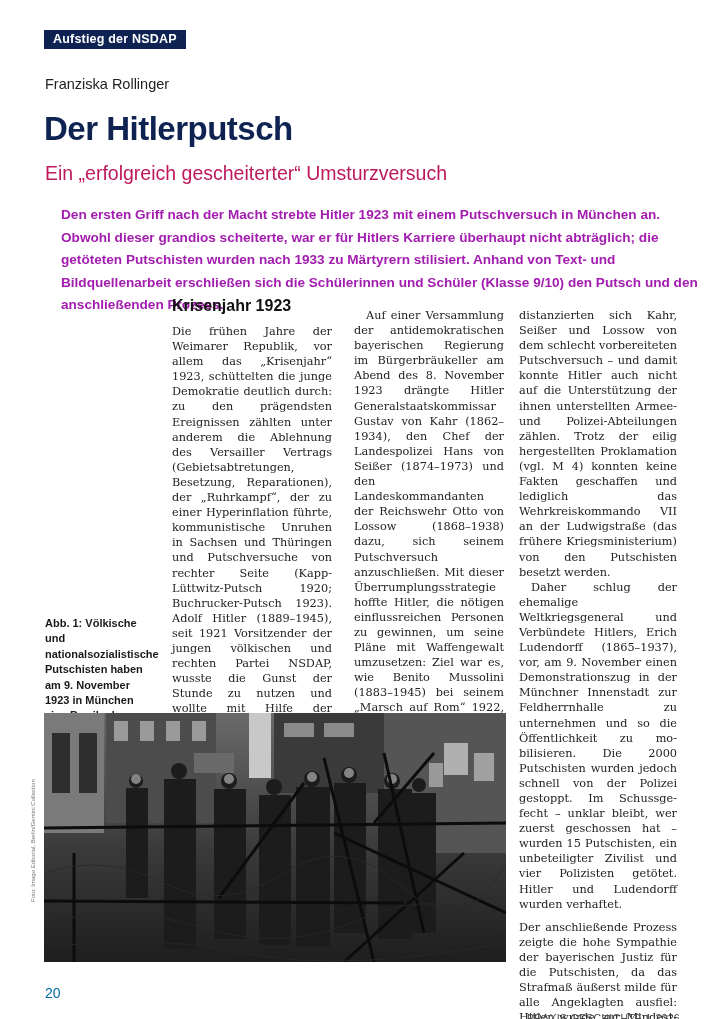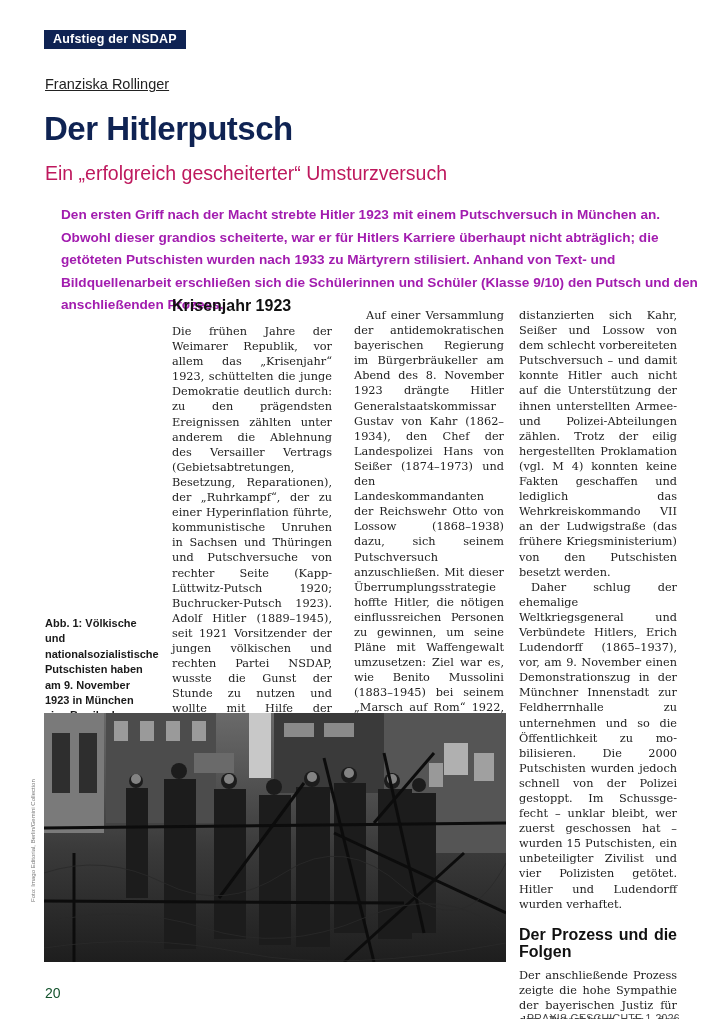--- a/index.html
+++ b/index.html
@@ -4,41 +4,41 @@
   <style>
     html, body { margin: 0; padding: 0; background: #ffffff; }
     body { width: 720px; height: 1019px; position: relative; overflow: hidden; color: #1a1a1a; }
     .sans { font-family: "Liberation Sans", "DejaVu Sans", sans-serif; }
     .serif { font-family: "DejaVu Serif", "Liberation Serif", serif; }
 
     .topbar { position: absolute; left: 44px; top: 30px; height: 19px; display: flex; align-items: flex-end; flex-direction: column; }
     .tag { background: #0f2353; color: #ffffff; font-weight: bold; font-size: 12.5px; padding: 0 9px; height: 19px; line-height: 19px; letter-spacing: 0.2px; }
     .topic { margin-left: 9px; font-size: 11.5px; color: #2a2a2a; }
 
-    .author { position: absolute; left: 45px; top: 76px; font-size: 14.5px; color: #222; text-decoration: underline; }
+    .author { position: absolute; left: 45px; top: 76px; font-size: 14.5px; color: #222; }
     .title { position: absolute; left: 44px; top: 101px; font-size: 33px; font-weight: bold; color: #0f2353; letter-spacing: -0.5px; line-height: 56px; }
     .subtitle { position: absolute; left: 45px; top: 162px; font-size: 19.5px; color: #be185d; }
     .lead { position: absolute; left: 61px; top: 204px; width: 640px; font-size: 13.6px; font-weight: bold; line-height: 22.5px; color: #a21caf; }
 
     .col { position: absolute; font-size: 11.3px; line-height: 15.1px; text-align: justify; hyphens: manual; color: #222; }
     .col p { margin: 0; }
     .col p.indent { text-indent: 12px; }
     .col h3 { font-family: "Liberation Sans", "DejaVu Sans", sans-serif; font-size: 16px; font-weight: bold; margin: 0; line-height: 17px; color: #111; }
 
     .col1 { left: 172px; top: 297px; width: 160px; }
     .col2 { left: 354px; top: 308px; width: 150px; }
     .col3 { left: 519px; top: 308px; width: 158px; }
 
     .caption { position: absolute; left: 45px; top: 616px; width: 112px; font-size: 11px; font-weight: bold; line-height: 15.4px; color: #1a1a1a; }
     .credit { position: absolute; left: 30px; top: 712px; width: 10px; height: 190px; }
     .credit span { position: absolute; left: 0; top: 190px; transform-origin: 0 0; transform: rotate(-90deg); font-size: 6px; color: #777; white-space: nowrap; }
 
     .photo { position: absolute; left: 44px; top: 713px; width: 462px; height: 249px; background: #3a3a3a; overflow: hidden; }
 
-    .footer-page { position: absolute; left: 45px; top: 985px; font-size: 14px; color: #14532d; }
+    .footer-page { position: absolute; left: 45px; top: 985px; font-size: 14px; color: #0369a1; }
     .footer-mag { position: absolute; right: 40px; top: 1012px; font-size: 10.5px; color: #444; letter-spacing: 0.3px; }
   </style>
 </head>
 <body>
 
 <div class="topbar">
   <div class="tag sans">Aufstieg der NSDAP</div>
 </div>
 
 <div class="author sans">Franziska Rollinger</div>
@@ -53,21 +53,20 @@
 
 <div class="col col2 serif">
   <p class="indent">Auf einer Versammlung der antidemokratischen bayeri­schen Regierung im Bürger­bräukeller am Abend des 8. November 1923 drängte Hitler Generalstaatskommissar Gus­tav von Kahr (1862–1934), den Chef der Landespolizei Hans von Seißer (1874–1973) und den Landeskommandanten der Reichswehr Otto von Lossow (1868–1938) dazu, sich seinem Putschversuch anzuschließen. Mit dieser Überrumplungsstra­tegie hoffte Hitler, die nötigen einflussreichen Personen zu gewinnen, um seine Pläne mit Waffengewalt umzusetzen: Ziel war es, wie Benito Mussolini (1883–1945) bei seinem „Marsch auf Rom“ 1922, nach Berlin zu marschieren und die nationale Diktatur auszurufen.</p>
   <h3 style="margin-top:14px">Das Scheitern</h3>
   <p style="margin-top:8px">Doch nur wenige Stunden später</p>
 </div>
 
 <div class="col col3 serif">
   <p>distanzierten sich Kahr, Seißer und Lossow von dem schlecht vorbereiteten Putschversuch – und damit konnte Hitler auch nicht auf die Unterstützung der ihnen unterstellten Armee- und Polizei-Abteilungen zählen. Trotz der eilig hergestellten Pro­klamation (vgl. M 4) konnten kei­ne Fakten geschaffen und ledig­lich das Wehrkreiskommando VII an der Ludwigstraße (das frühere Kriegsministerium) von den Putschisten besetzt werden.</p>
   <p class="indent">Daher schlug der ehemalige Weltkriegsgeneral und Verbün­dete Hitlers, Erich Ludendorff (1865–1937), vor, am 9. Novem­ber einen Demonstrationszug in der Münchner Innenstadt zur Feldherrnhalle zu unternehmen und so die Öffentlichkeit zu mo­bilisieren. Die 2000 Putschisten wurden jedoch schnell von der Polizei gestoppt. Im Schussge­fecht – unklar bleibt, wer zuerst geschossen hat – wurden 15 Put­schisten, ein unbeteiligter Zivi­list und vier Polizisten getötet. Hitler und Ludendorff wurden verhaftet.</p>
-  <h3 style="margin-top:14px">Der Prozess und die Folgen</h3>
   <p style="margin-top:8px">Der anschließende Prozess zeig­te die hohe Sympathie der baye­rischen Justiz für die Putschis­ten, da das Strafmaß äußerst milde für alle Angeklagten aus­fiel: Hitler wurde zur Mindest­strafe von fünf Jahren Festungs­haft und 200 Goldmark Geldstrafe verurteilt, jedoch be­reits nach neun Monaten auf</p>
 </div>
 
 <p class="caption sans" style="margin:0">Abb. 1: Völkische und nationalsozialistische Putschisten haben am 9. November 1923 in München eine Barrikade errichtet.</p>
 
 <div class="credit sans">
   <span>Foto: Imago Editorial, Berlin/Gemini Collection</span>
 </div>
 
 <div class="photo">

